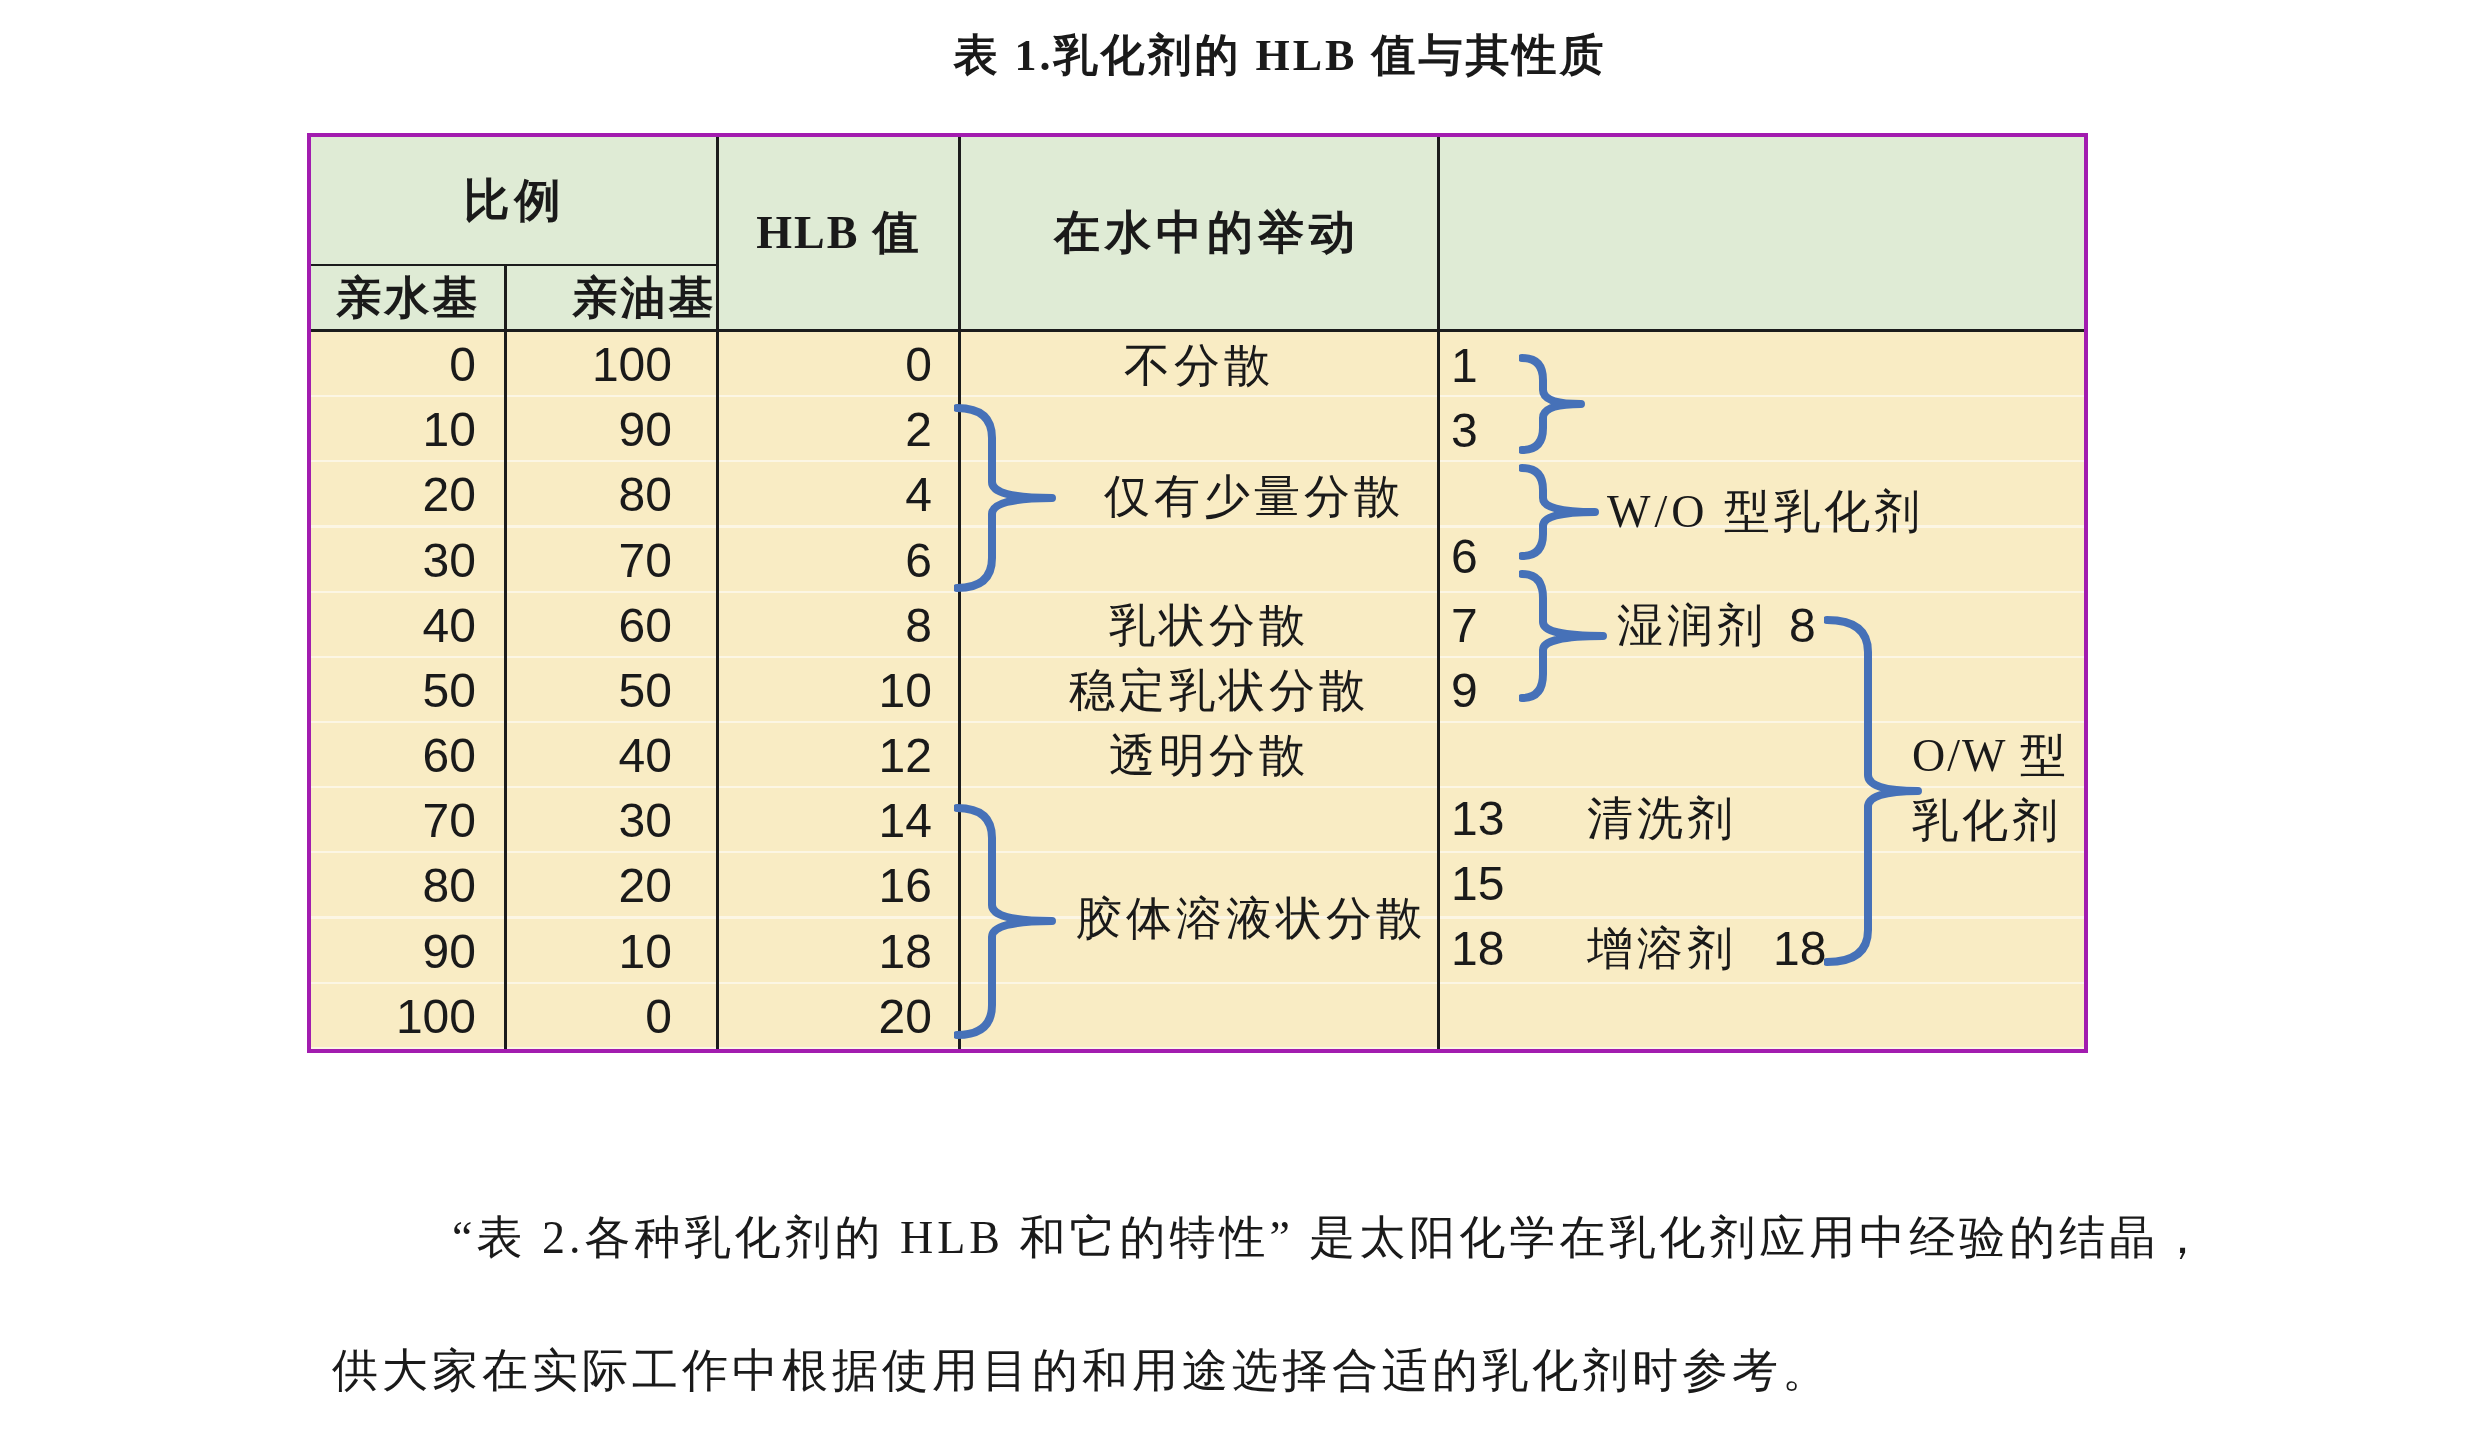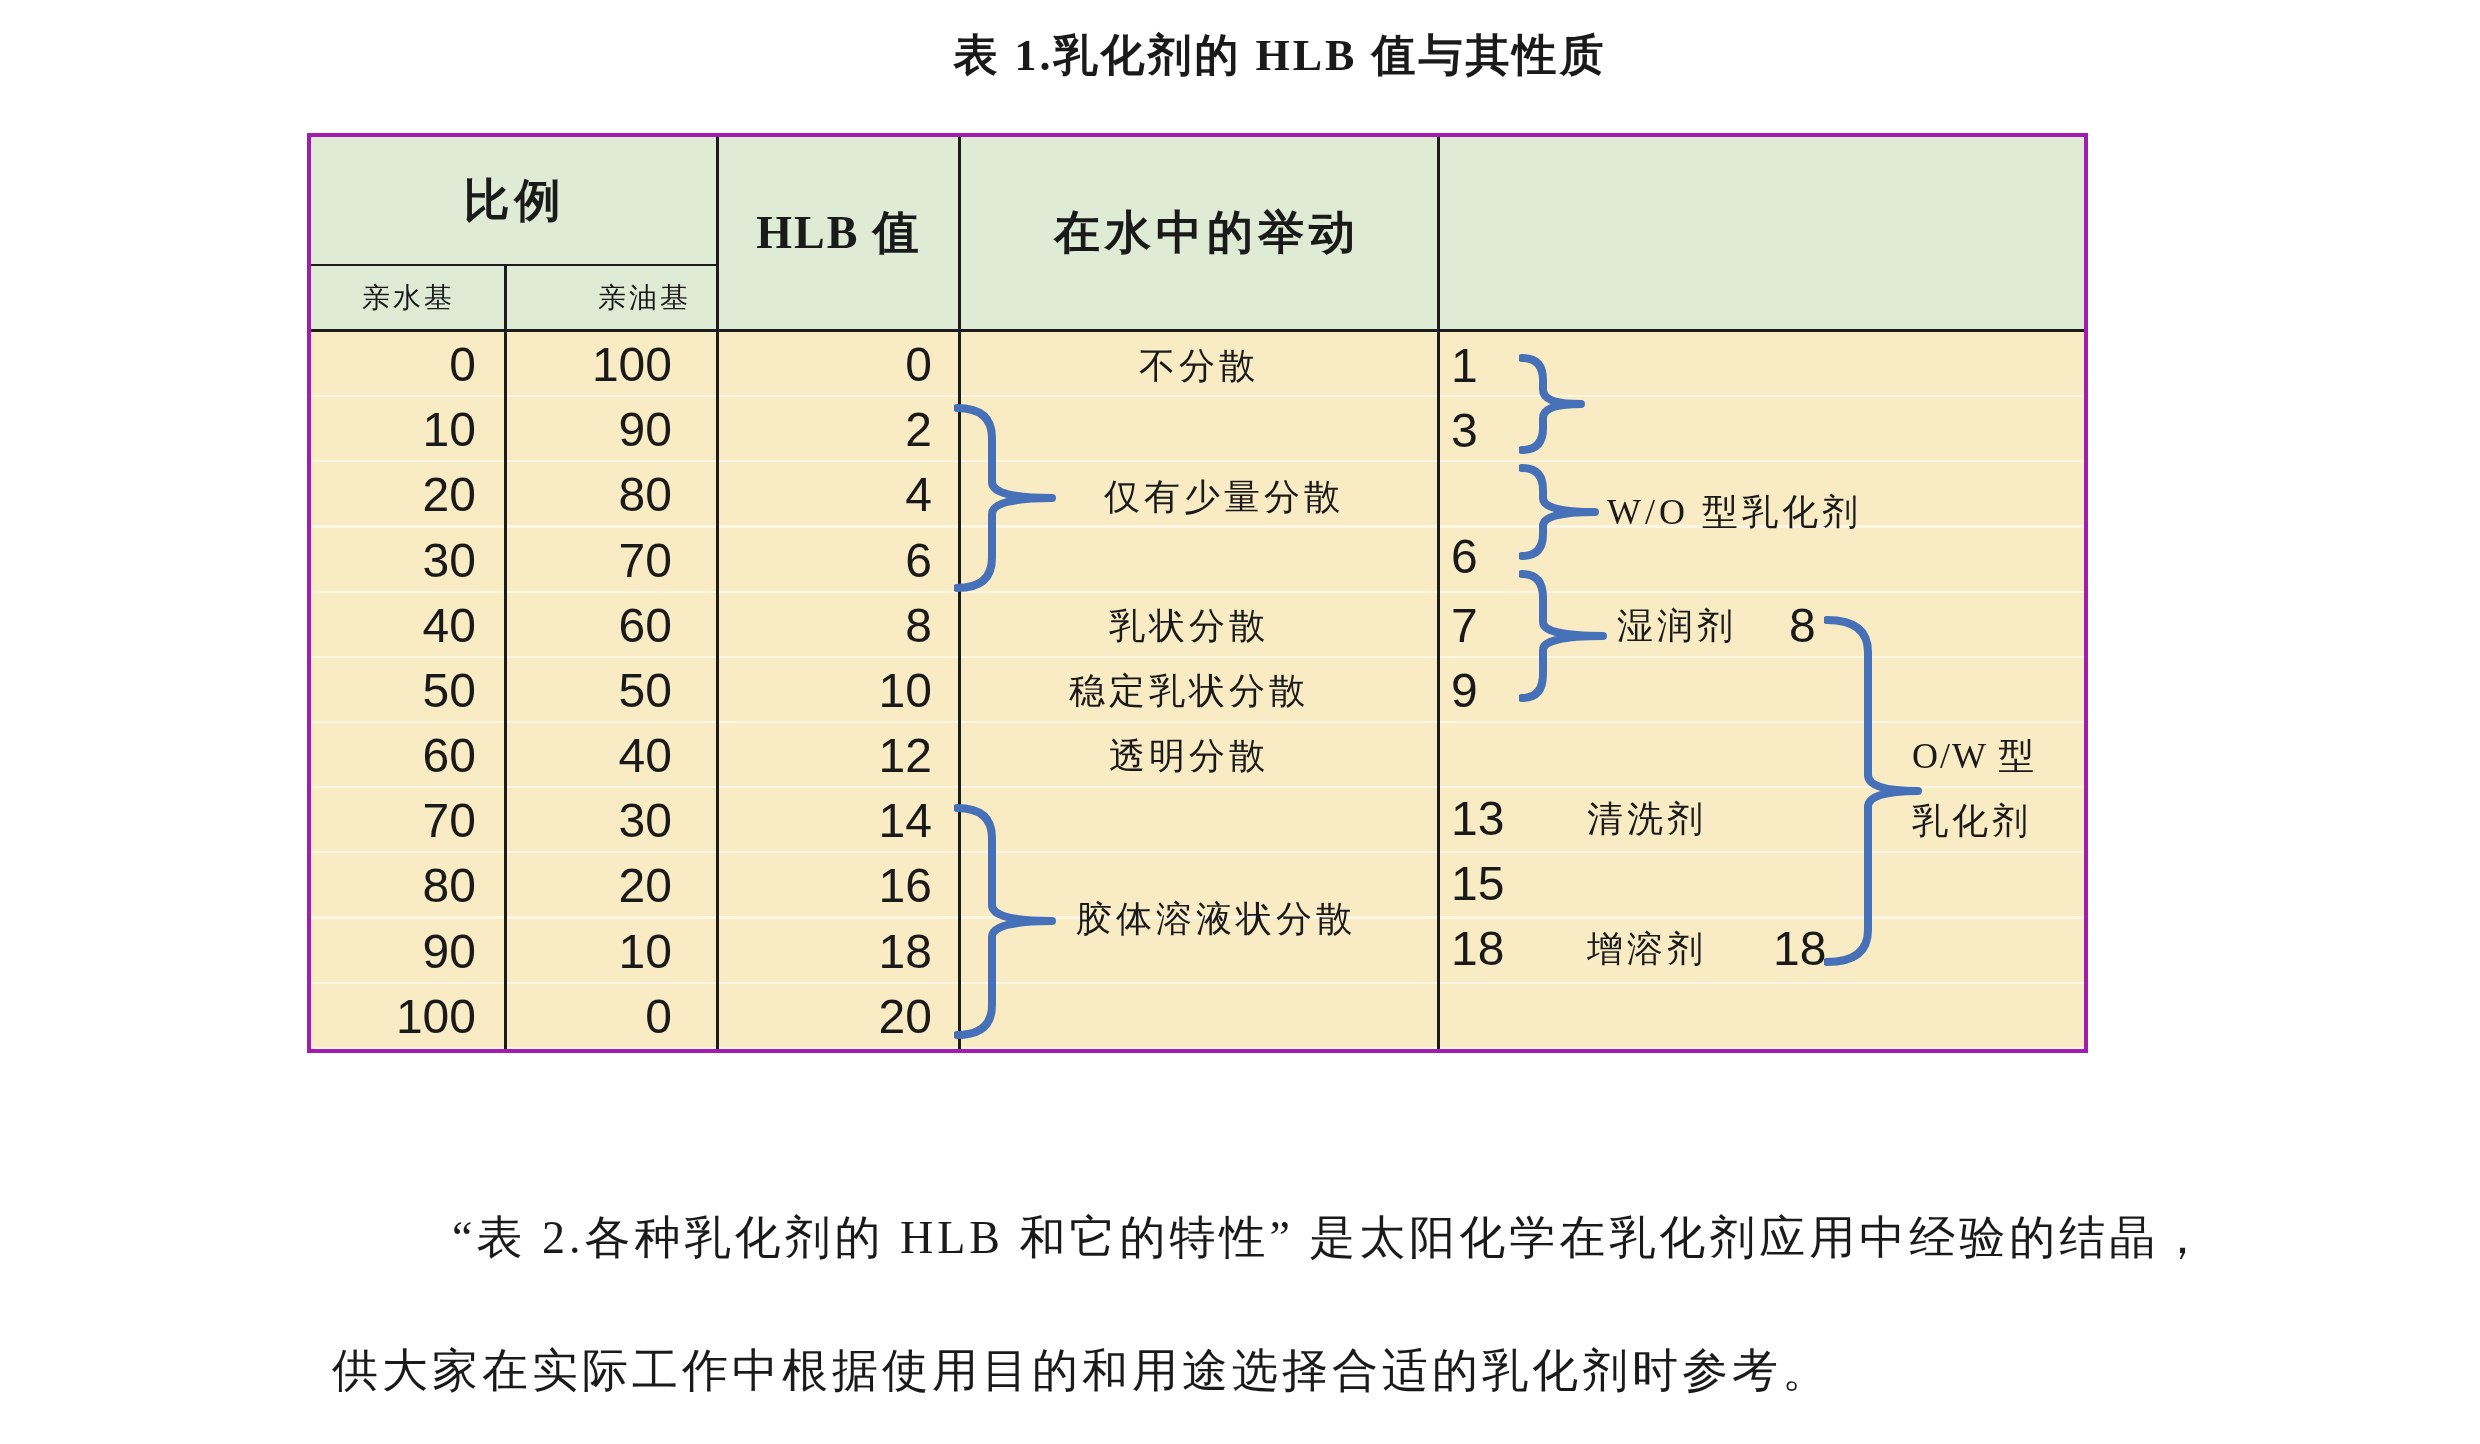--- a/index.html
+++ b/index.html
@@ -26,30 +26,30 @@
       rgba(255,255,255,0) 0px, rgba(255,255,255,0) 63px,
       rgba(255,255,255,0.55) 63px, rgba(255,255,255,0.55) 65.18px);
   }
   .vline{position:absolute;width:3px;background:#1c1c1c;}
   .hline{position:absolute;height:3px;background:#1c1c1c;}
   
   .hcell{
     position:absolute;display:flex;align-items:center;justify-content:center;
     font-weight:bold;font-size:46px;letter-spacing:5px;white-space:nowrap;
   }
-  .hsub{font-size:28px;font-weight:400;letter-spacing:3px;}
+  .hsub{font-size:45px;font-weight:700;letter-spacing:3px;}
   
   .numcol{position:absolute;top:195px;height:717px;display:grid;grid-auto-rows:65.18px;}
   .numcol div{
     text-align:right;line-height:65.18px;font-size:48px;
     font-family:"Liberation Sans","DejaVu Sans",sans-serif;font-weight:400;
   }
   
   .ann{
-    position:absolute;height:60px;line-height:60px;font-size:36px;
+    position:absolute;height:60px;line-height:60px;font-size:46px;
     letter-spacing:4px;white-space:nowrap;
   }
   .annNum{
     position:absolute;height:60px;line-height:60px;font-size:48px;
     font-family:"Liberation Sans","DejaVu Sans",sans-serif;white-space:nowrap;
   }
   .brace{position:absolute;}
   .brace path{fill:none;stroke:#4671b8;stroke-width:8;stroke-linecap:round;stroke-linejoin:round;}
   .centered{text-align:center;}
   

